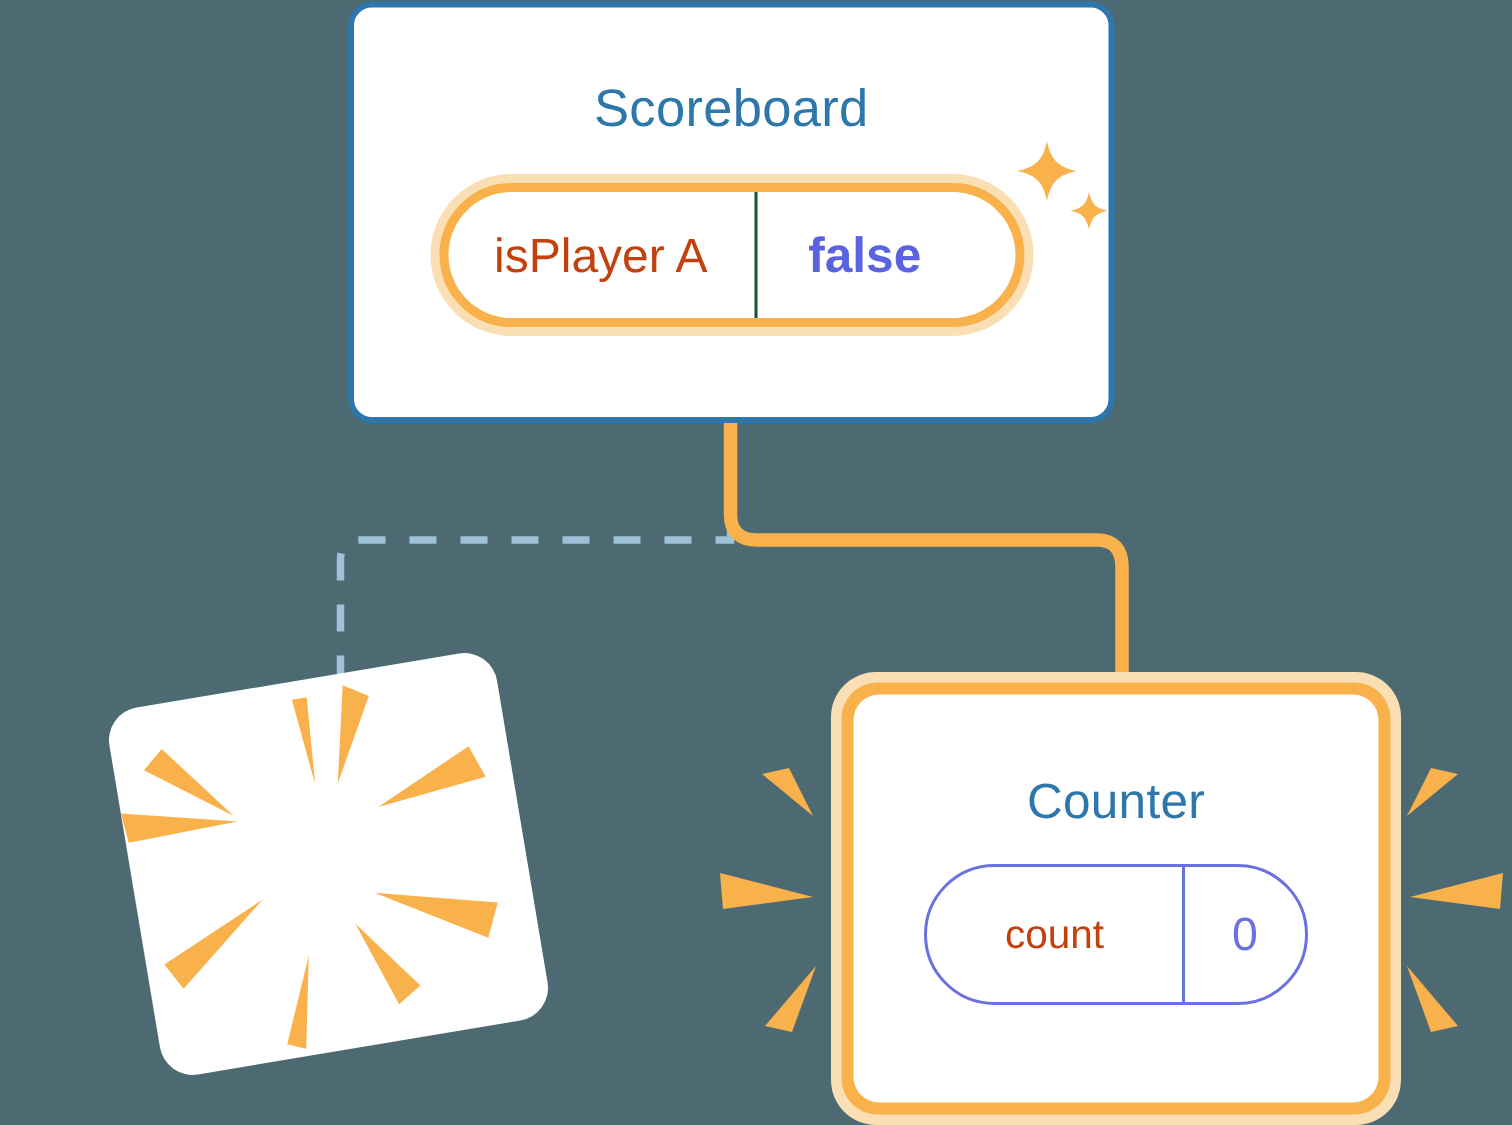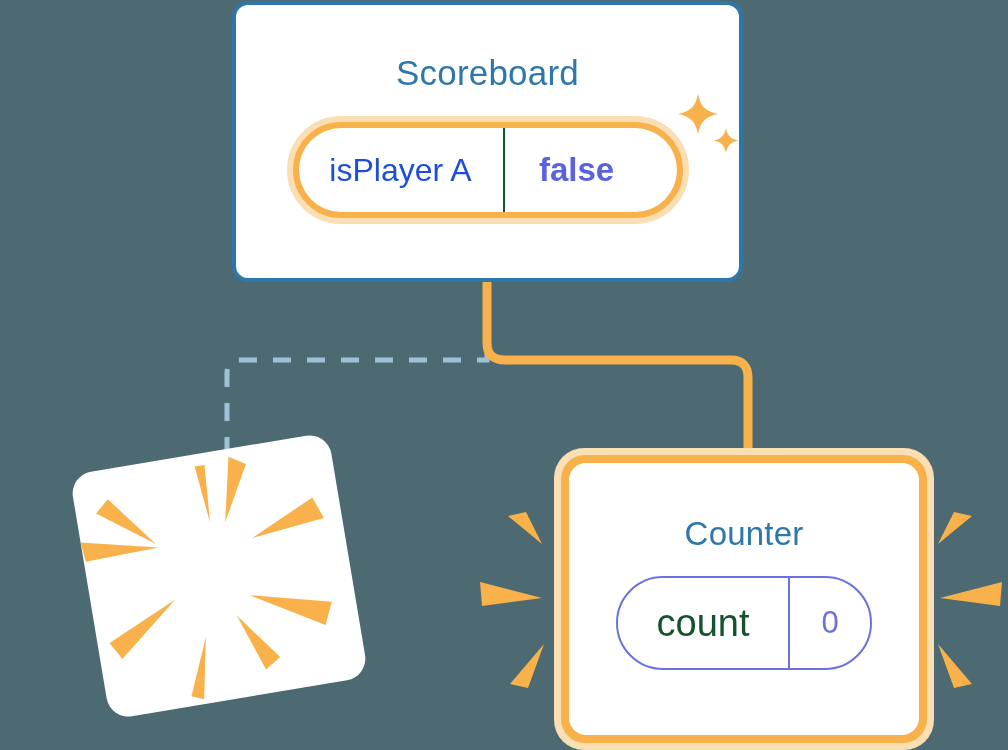--- a/index.html
+++ b/index.html
@@ -89,21 +89,21 @@
     display: flex;
     align-items: center;
     justify-content: center;
     box-sizing: border-box;
     padding: 0 26px;
   }
   .pill-cell.key {
     flex: 0 0 auto;
     min-width: 204px;
     font-size: 32px;
-    color: #1d4ed8;
+    color: #c2410c;
     font-weight: 400;
   }
   .pill-cell.val {
     flex: 0 0 auto;
     min-width: 146px;
     font-size: 33px;
     color: #5a62e0;
     font-weight: 700;
     border-left: 2px solid #14532d;
   }
@@ -154,22 +154,22 @@
     align-items: stretch;
     box-sizing: border-box;
     height: 94px;
     border: 2px solid #6b71e0;
     border-radius: 47px;
     background: #ffffff;
     overflow: hidden;
   }
   .pill-plain .pill-cell.key {
     min-width: 170px;
-    font-size: 38px;
-    color: #14532d;
+    font-size: 27px;
+    color: #c2410c;
   }
   .pill-plain .pill-cell.val {
     min-width: 82px;
     font-size: 31px;
     font-weight: 400;
     color: #6b71e0;
     border-left: 2px solid #6b71e0;
   }
   #counter-pill-wrap { margin-top: 26px; }
 

